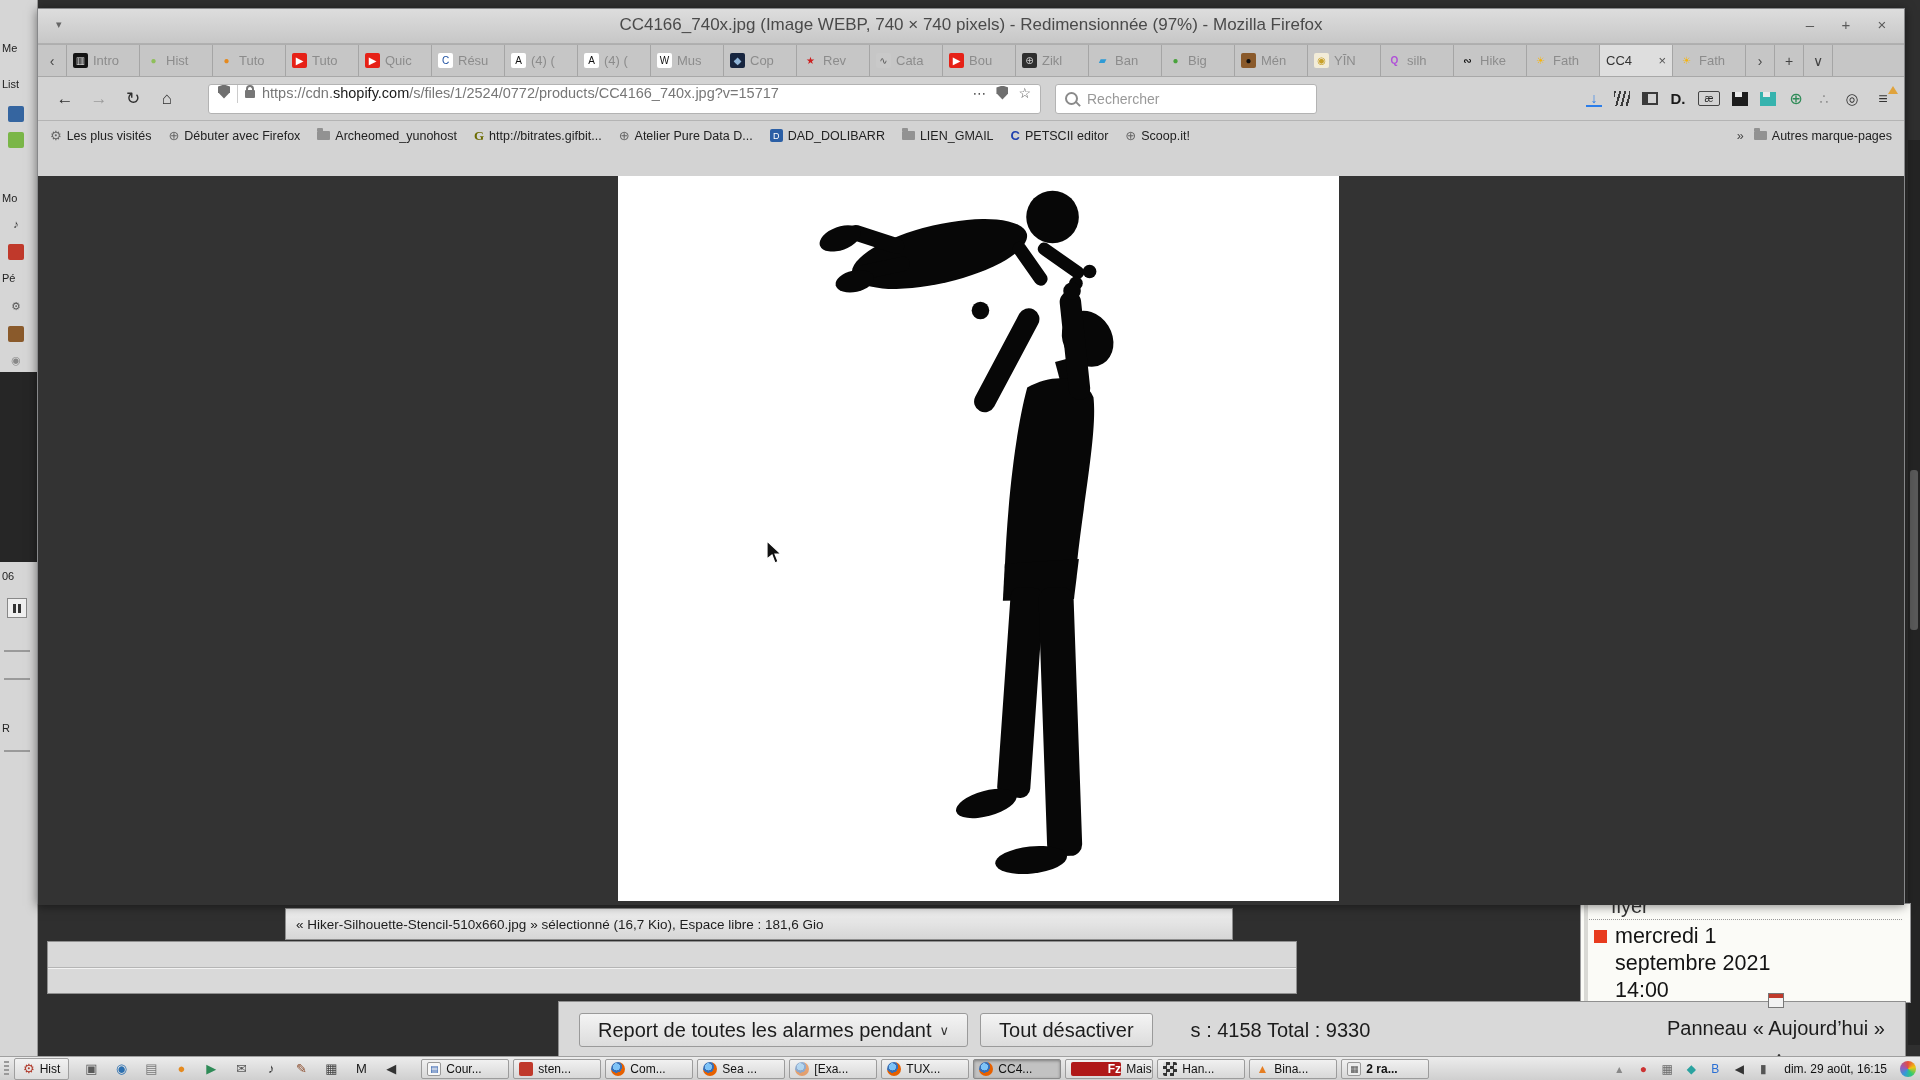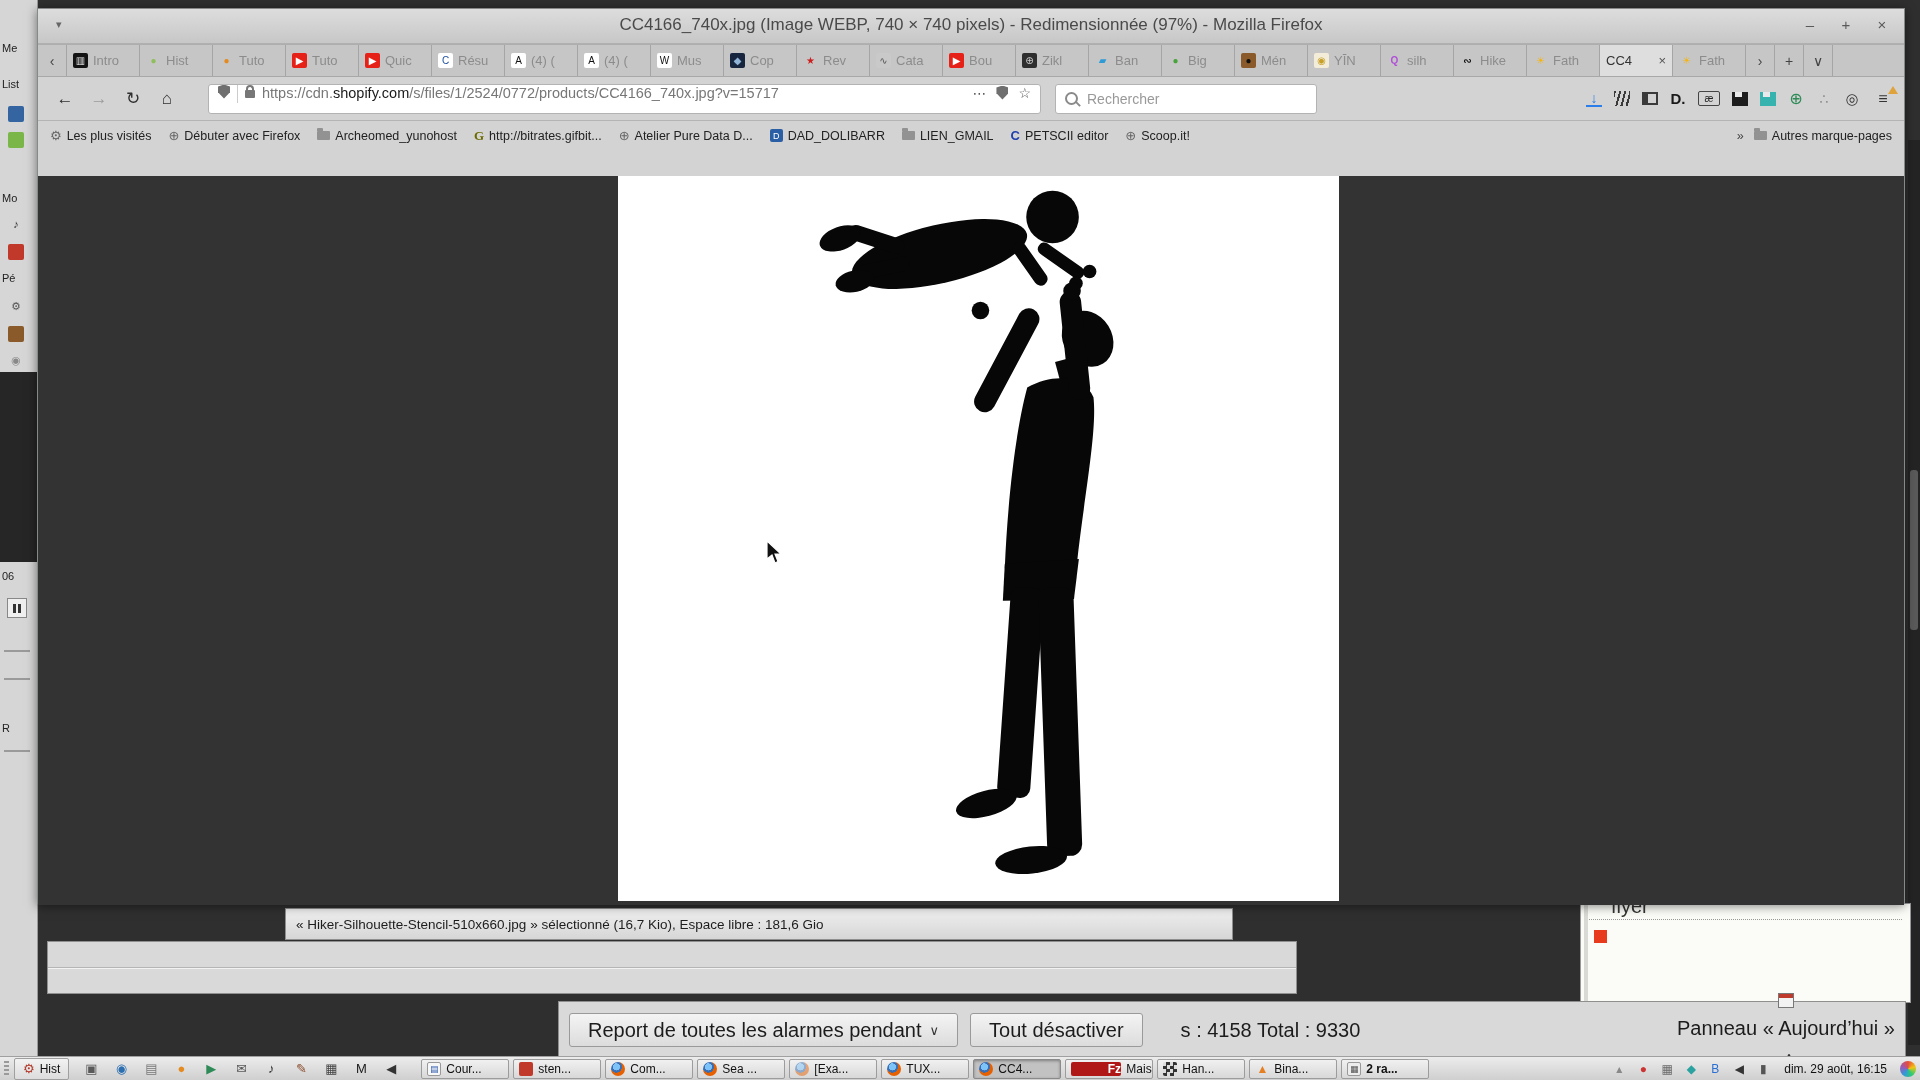--- a/index.html
+++ b/index.html
@@ -82,21 +82,21 @@
   #bm-right{margin-left:auto;display:flex;align-items:center;gap:10px;}
   
   #content{position:absolute;left:0;top:167px;width:100%;height:729px;background:#333333;overflow:hidden;}
   #imgbox{position:absolute;left:580px;top:0;width:721px;height:725px;background:#ffffff;}
   #imgbox svg{display:block;width:100%;height:100%;}
   
   #status-window{position:absolute;left:285px;top:908px;width:948px;height:32px;background:linear-gradient(#f0f0f0,#d6d6d6);border:1px solid #8f8f8f;box-sizing:border-box;display:flex;align-items:center;}
   #status-window .txt{padding-left:10px;font-size:13.5px;color:#1d1d1d;white-space:nowrap;}
   #lower-window{position:absolute;left:47px;top:941px;width:1250px;height:53px;background:#d9d9d9;border:1px solid #909090;box-sizing:border-box;}
   #lower-window .mid{position:absolute;left:0;right:0;top:25px;height:1px;background:#b5b5b5;box-shadow:0 1px 0 #f2f2f2;}
-  #alarm-window{position:absolute;left:558px;top:1001px;width:1348px;height:58px;background:#d9d9d9;border:1px solid #8f8f8f;box-sizing:border-box;display:flex;align-items:center;padding:0 10px;gap:12px;}
+  #alarm-window{position:absolute;left:558px;top:1001px;width:1348px;height:58px;background:#d9d9d9;border:1px solid #8f8f8f;box-sizing:border-box;display:flex;align-items:center;padding:0 20px;gap:12px;}
   .alarm-btn{height:34px;padding:0 18px;background:linear-gradient(#f4f4f4,#dcdcdc);border:1px solid #9a9a9a;border-radius:3px;font-size:20px;color:#1c1c1c;display:flex;align-items:center;gap:8px;white-space:nowrap;box-sizing:border-box;}
   .alarm-btn .cv{font-size:13px;color:#333;}
   #alarm-counts{font-size:20px;color:#1c1c1c;margin-left:26px;white-space:nowrap;}
   #alarm-right{margin-left:auto;display:flex;align-items:center;gap:9px;flex-direction:column;}
   .ic-minical{width:16px;height:15px;background:#f2f2f2;border:1px solid #777;box-sizing:border-box;position:relative;}
   .ic-minical::before{content:"";position:absolute;top:0;left:0;right:0;height:4px;background:#c03a2b;}
   #panel-label{font-size:20px;color:#1c1c1c;white-space:nowrap;}
   #panel-collapse{font-size:15px;color:#333;margin-left:6px;}
   
   #calendar-panel{position:absolute;left:1580px;top:903px;width:331px;height:100px;background:#fbfbf7;border:1px solid #98989a;box-sizing:border-box;overflow:hidden;}
@@ -171,20 +171,25 @@
 
 <div id="status-window">
   <span class="txt">« Hiker-Silhouette-Stencil-510x660.jpg » sélectionné (16,7 Kio), Espace libre : 181,6 Gio</span>
 </div>
 
 <div id="calendar-panel">
   <div class="sb"></div>
   <div class="clip">flyer</div>
   <div class="dots"></div>
   <div class="marker" style="background: rgb(232, 59, 30);"></div>
+  <div class="dates" id="cal-dates">
+      <div>mercredi 1</div>
+      <div>septembre 2021</div>
+      <div>14:00</div>
+    </div>
 </div>
 
 <div id="alarm-window">
   <div class="alarm-btn">
     <span>Report de toutes les alarmes pendant</span>
     <span class="cv">∨</span>
   </div>
   <div class="alarm-btn">
     <span>Tout désactiver</span>
   </div>

